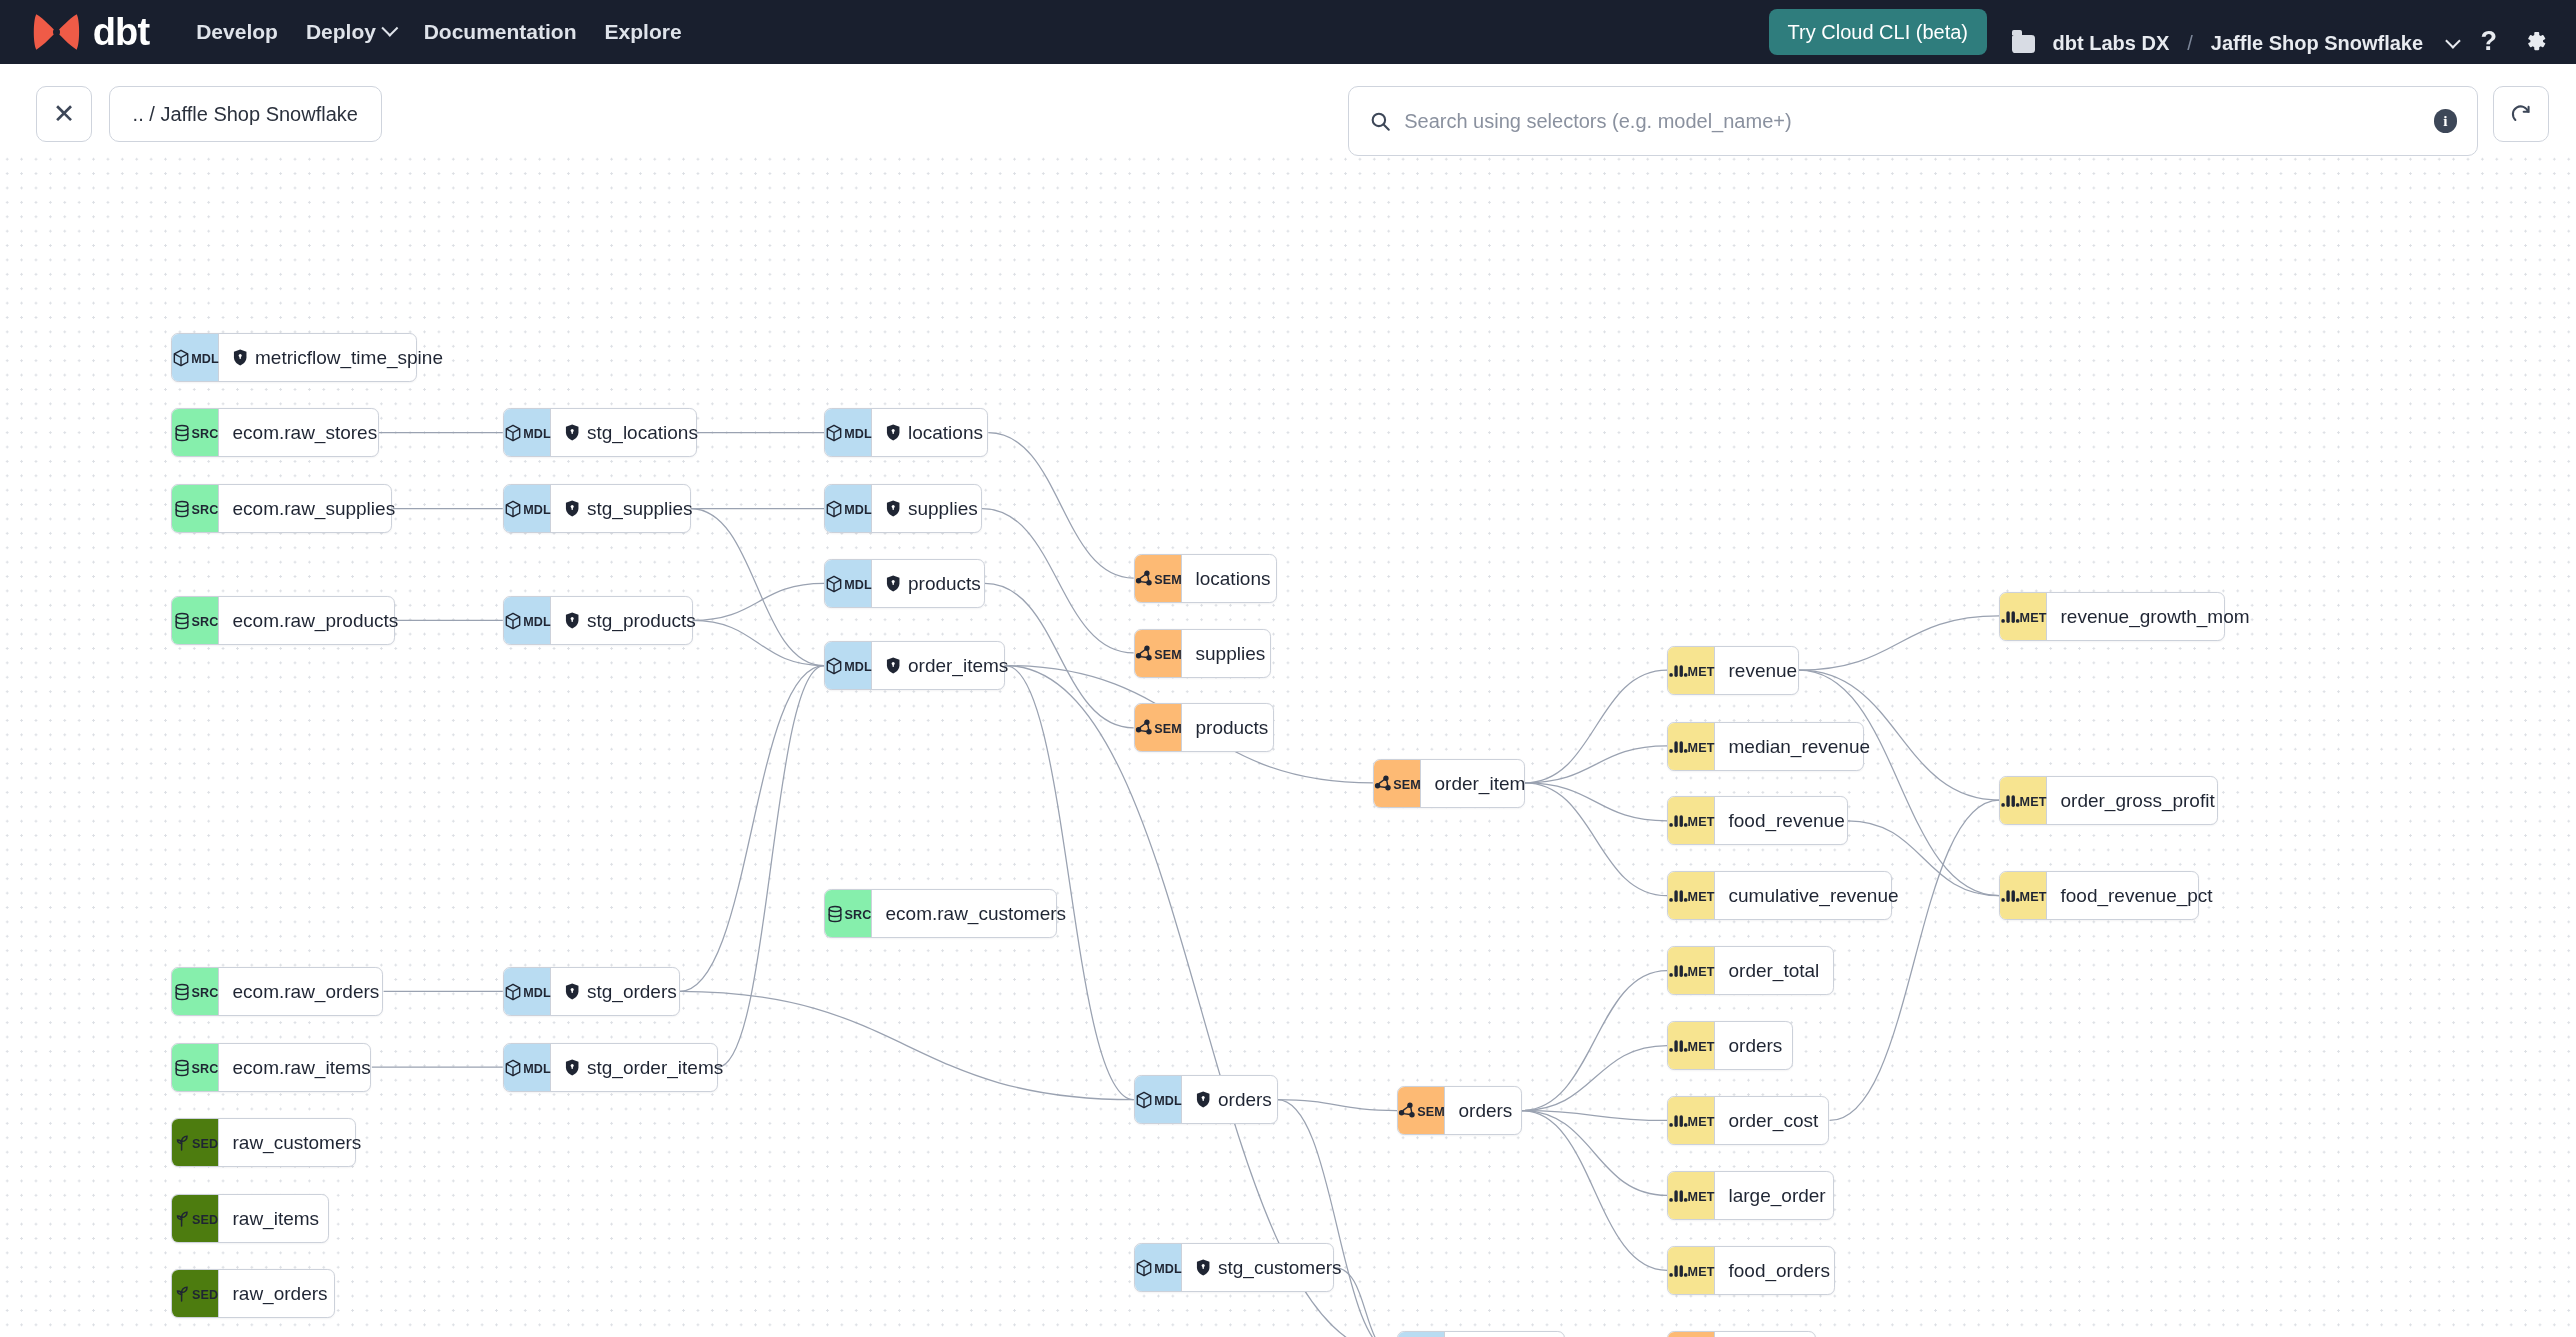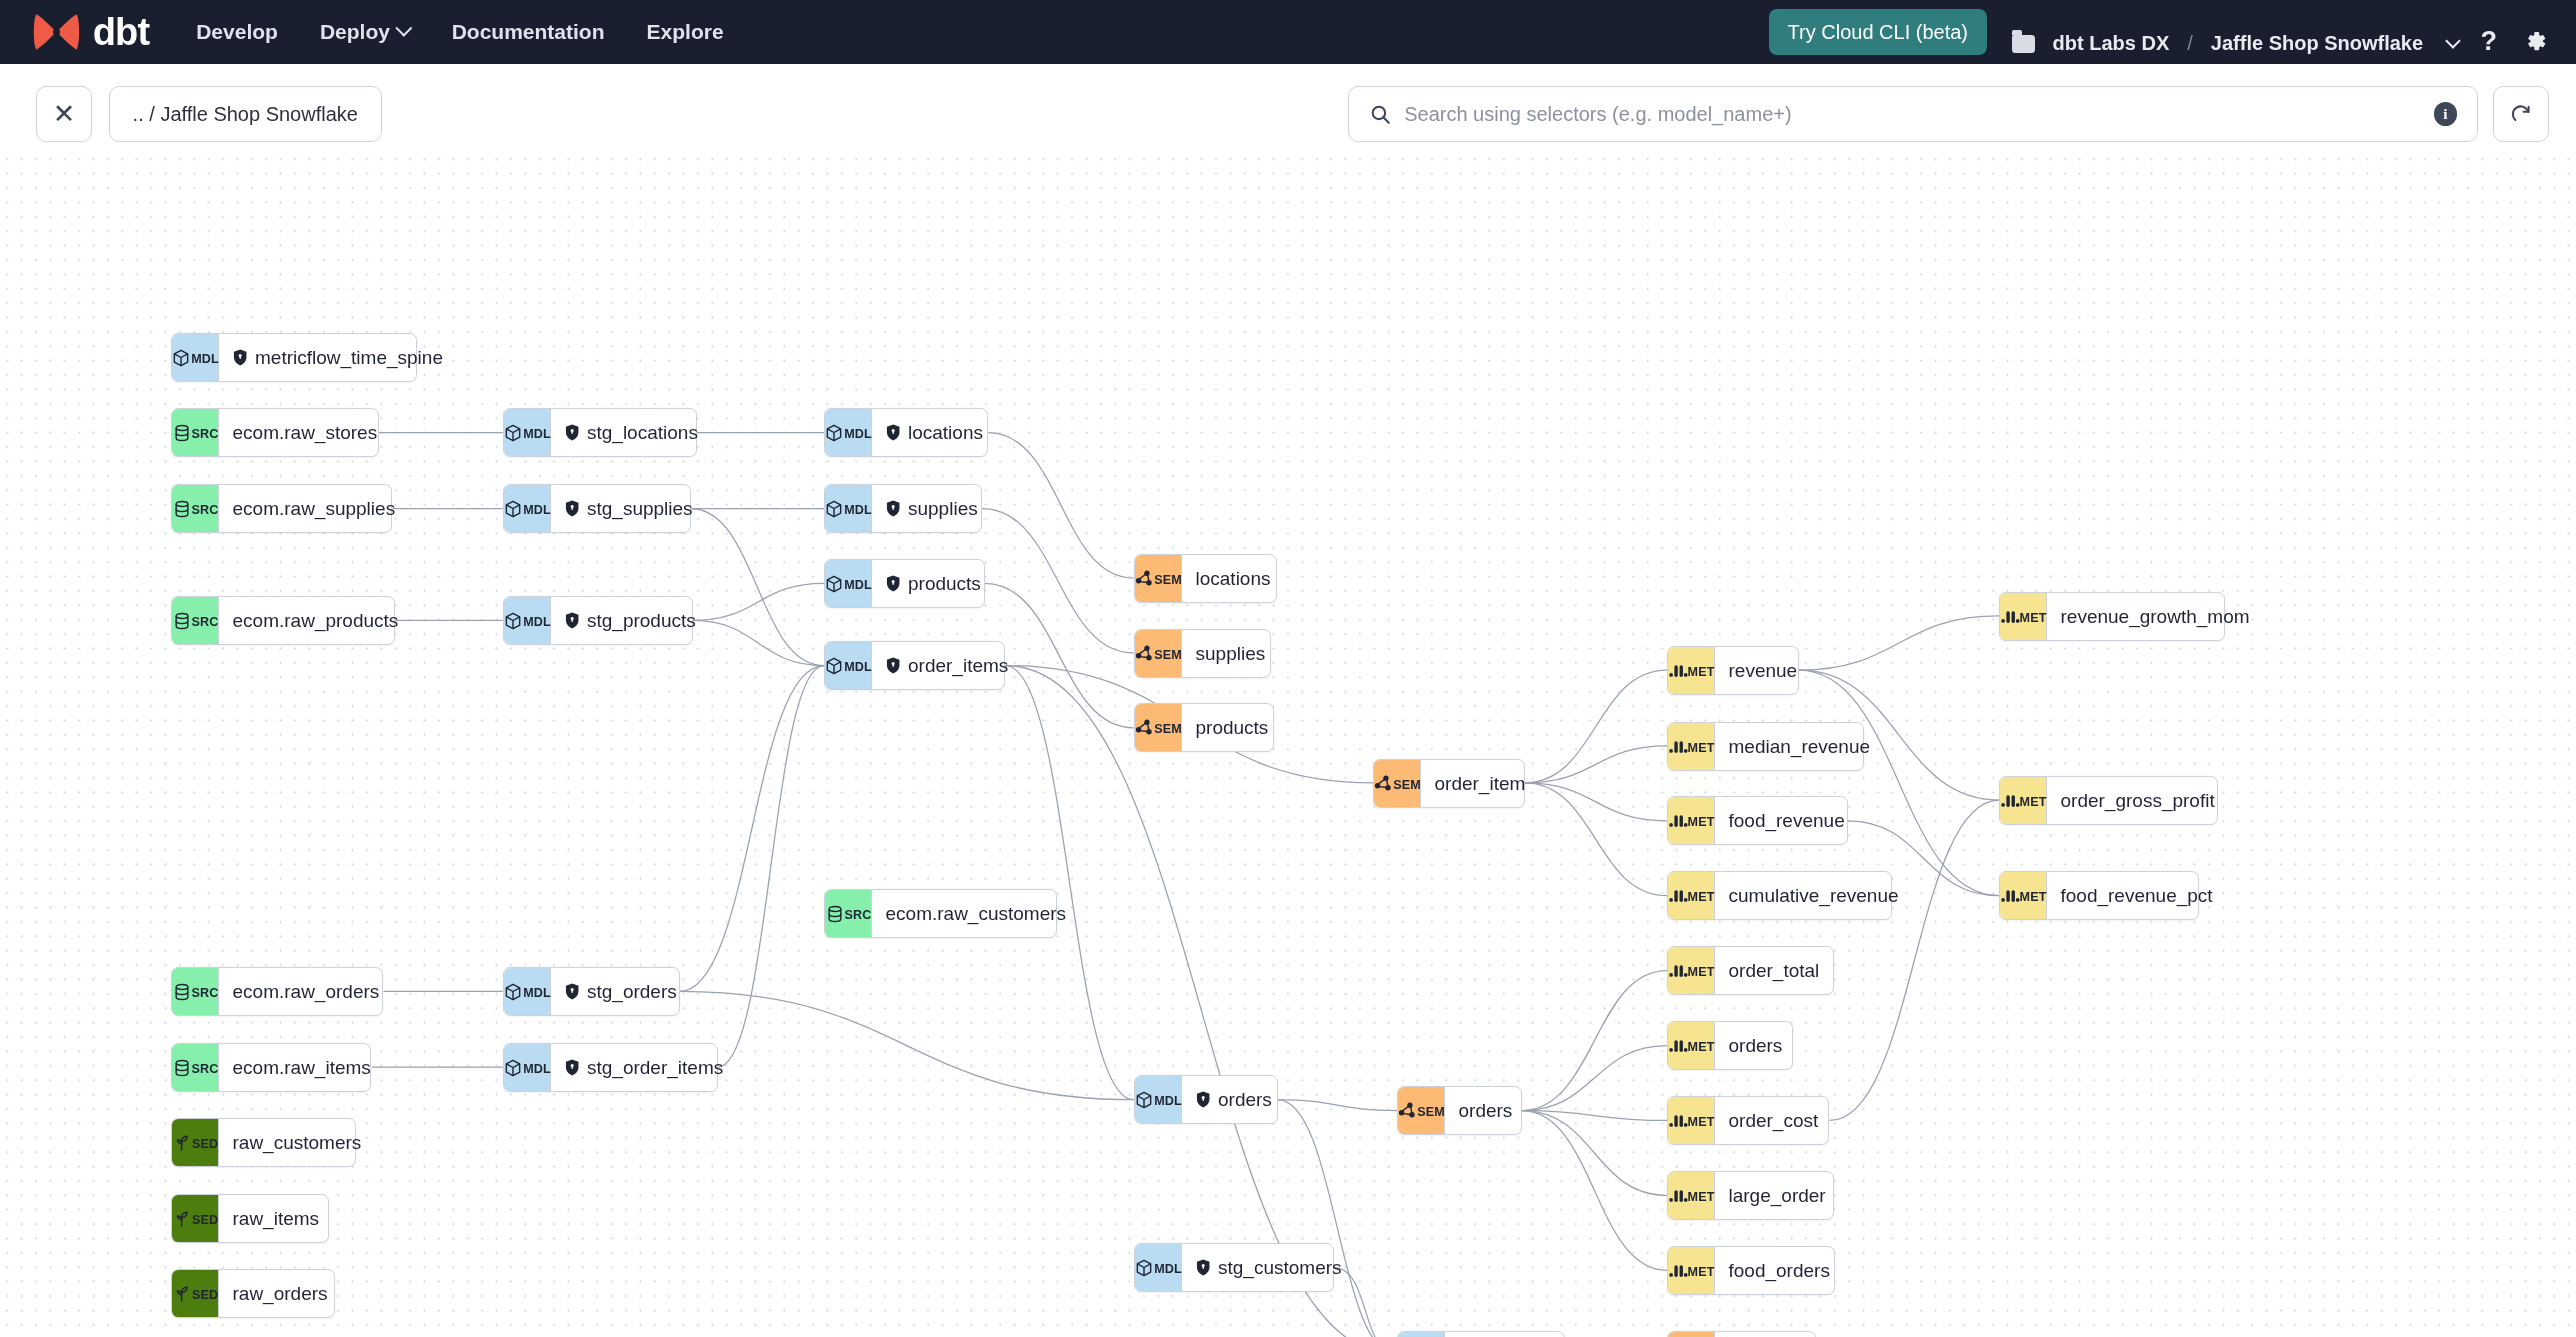--- a/index.html
+++ b/index.html
@@ -16,21 +16,21 @@
     height: 64px; width: 100%;
     background: #191f2e;
     display: flex; align-items: center;
     padding: 0 27px 0 31px;
     position: relative; z-index: 40;
   }
   .logo-wrap { display: flex; align-items: center; gap: 10.8px; margin-right: 47px; }
   .logo-mark { width: 51px; height: 42px; display: block; }
   .logo-text { color: #fff; font-size: 38px; font-weight: 700; letter-spacing: -0.9px; line-height: 1; }
 
-  .nav-items { display: flex; gap: 42px; }
+  .nav-items { display: flex; gap: 28px; }
   .nav-item {
     color: #dfe3ea; font-size: 21px; font-weight: 600;
     display: flex; align-items: center; gap: 8.1px;
     cursor: pointer; white-space: nowrap;
   }
   .chev { width: 11.7px; height: 11.7px; border-right: 2.3px solid #dfe3ea; border-bottom: 2.3px solid #dfe3ea; transform: rotate(45deg) translate(-2.7px,-2.7px); }
 
   .nav-right { margin-left: auto; display: flex; align-items: flex-end; gap: 25px; }
   #cloud-cli-btn {
     background: #2f7d7d; color: #fff; border: none;
@@ -58,21 +58,21 @@
     cursor: pointer; font-family: inherit;
   }
   #close-graph-btn { width: 56px; margin-left: 36px; }
   .x-glyph { font-size: 27px; color: #3d4758; line-height: 1; font-weight: 400; }
   #breadcrumb-chip {
     margin-left: 17px; padding: 0 22.6px; font-size: 20px; color: #2b313d;
     white-space: nowrap;
   }
   #search-wrap {
     position: absolute; left: 1348px; top: 10px;
-    width: 1130px; height: 56px;
+    width: 1130px; height: 70px;
     background: #fff; border: 0.9px solid #cfd4dd; border-radius: 10px;
     display: flex; align-items: center; padding: 0 20px 0 20px;
   }
   .search-ico { width: 22.6px; height: 22.6px; flex: none; margin-right: 12.6px; }
   #search-input {
     flex: 1; border: none; outline: none; background: transparent;
     font-family: inherit; font-size: 20px; color: #2b313d;
   }
   #search-input::placeholder { color: #8a919f; }
   .info-ico {

